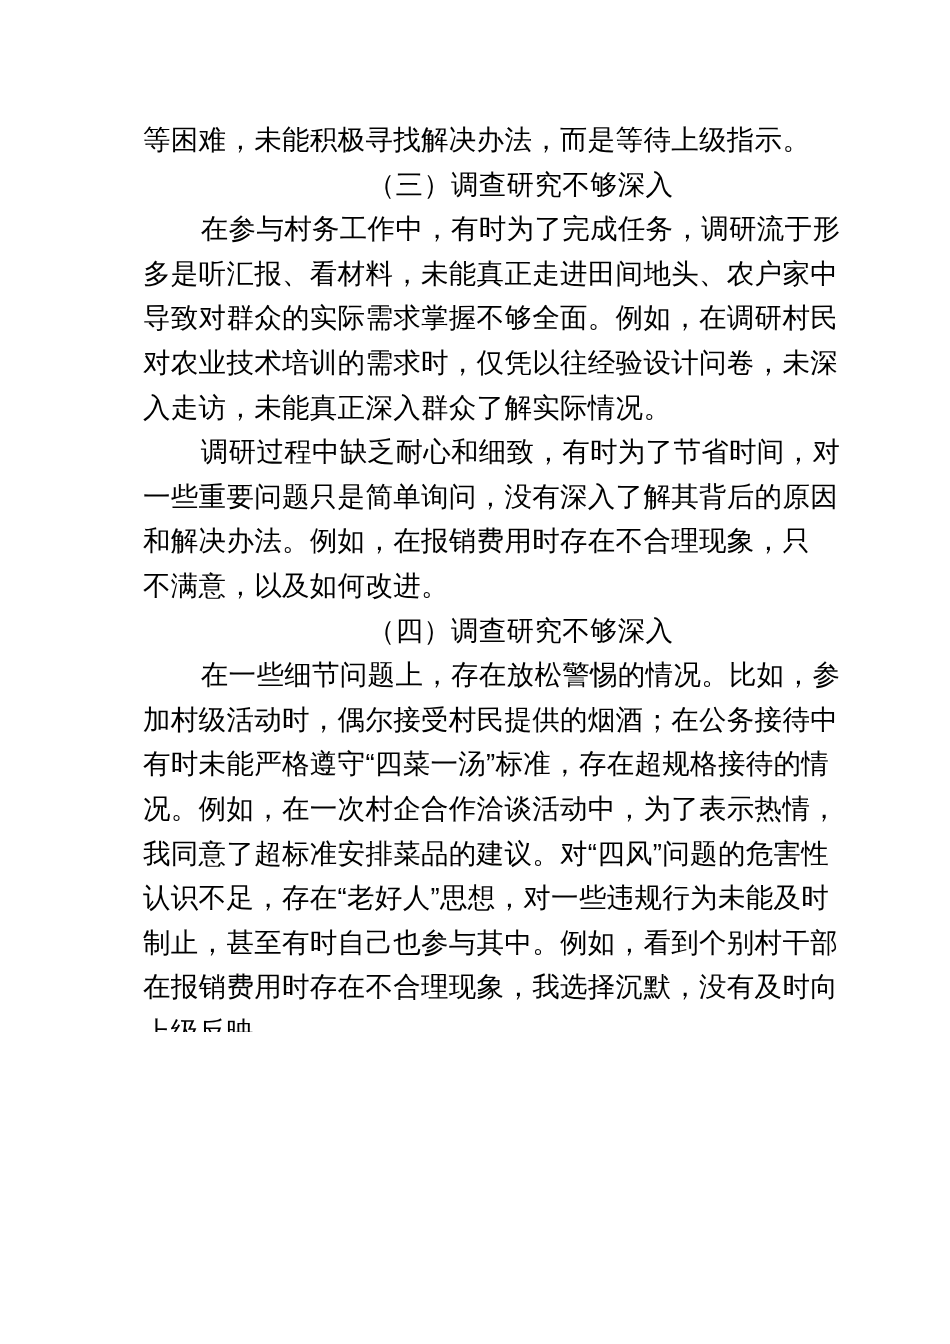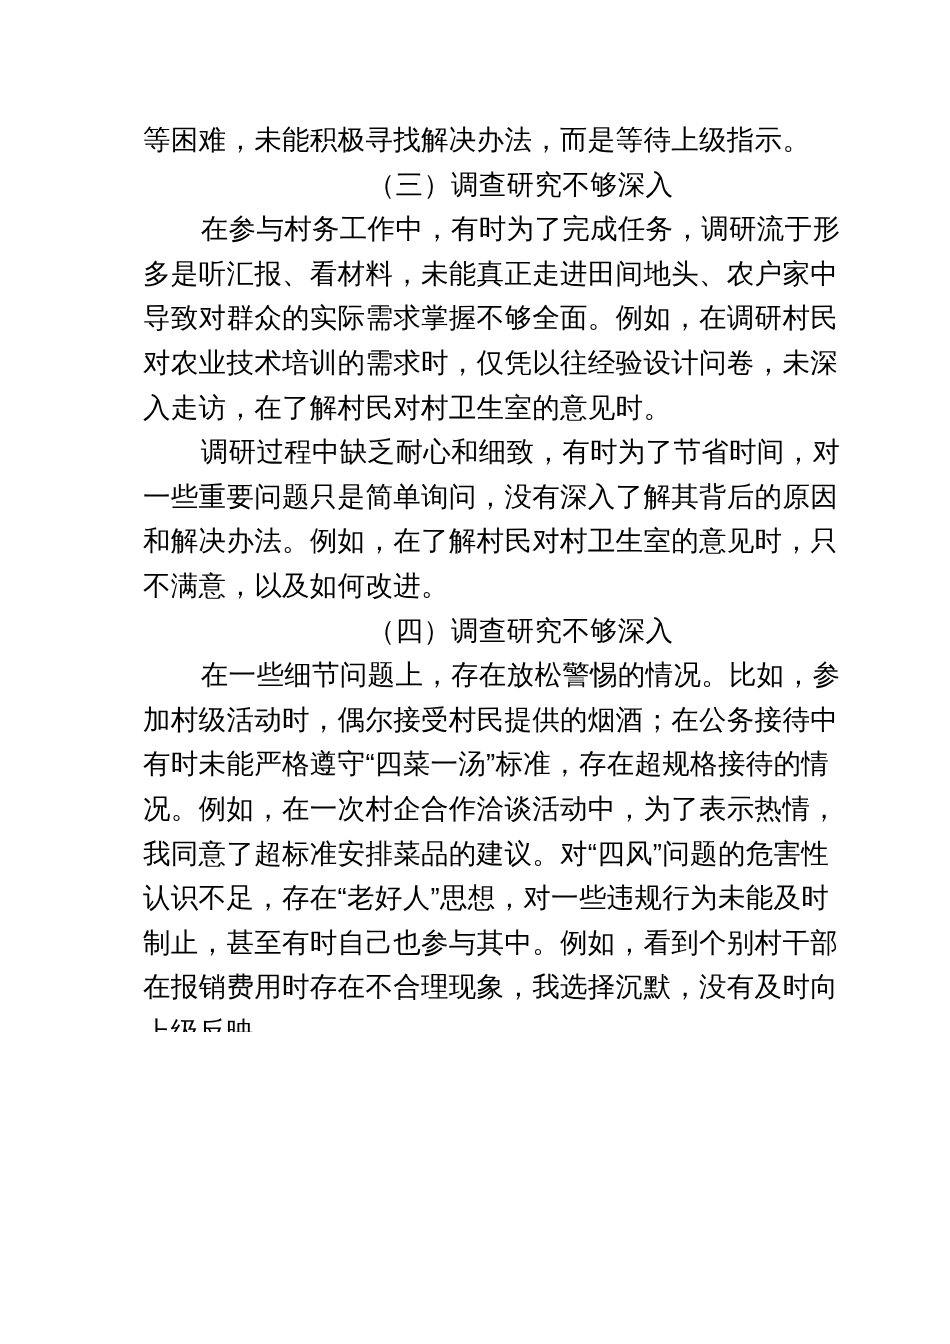--- a/index.html
+++ b/index.html
@@ -38,24 +38,24 @@
 <body>
 
 <div class="page" style="background: rgb(255, 255, 255);">
   <div class="doc" style="color: rgb(0, 0, 0);">
     <div class="ln">等困难，未能积极寻找解决办法，而是等待上级指示。</div>
     <div class="ln ind">（三）调查研究不够深入</div>
     <div class="ln ind">在参与村务工作中，有时为了完成任务，调研流于形</div>
     <div class="ln">多是听汇报、看材料，未能真正走进田间地头、农户家中</div>
     <div class="ln">导致对群众的实际需求掌握不够全面。例如，在调研村民</div>
     <div class="ln">对农业技术培训的需求时，仅凭以往经验设计问卷，未深</div>
-    <div class="ln">入走访，在了解村民对村卫生室的意见时。</div>
+    <div class="ln">入走访，未能真正深入群众了解实际情况。</div>
     <div class="ln ind">调研过程中缺乏耐心和细致，有时为了节省时间，对</div>
     <div class="ln">一些重要问题只是简单询问，没有深入了解其背后的原因</div>
-    <div class="ln">和解决办法。例如，在了解村民对村卫生室的意见时，只</div>
+    <div class="ln">和解决办法。例如，在报销费用时存在不合理现象，只</div>
     <div class="ln">不满意，以及如何改进。</div>
     <div class="ln ind">（四）调查研究不够深入</div>
     <div class="ln ind">在一些细节问题上，存在放松警惕的情况。比如，参</div>
     <div class="ln">加村级活动时，偶尔接受村民提供的烟酒；在公务接待中</div>
     <div class="ln">有时未能严格遵守“四菜一汤”标准，存在超规格接待的情</div>
     <div class="ln">况。例如，在一次村企合作洽谈活动中，为了表示热情，</div>
     <div class="ln">我同意了超标准安排菜品的建议。对“四风”问题的危害性</div>
     <div class="ln">认识不足，存在“老好人”思想，对一些违规行为未能及时</div>
     <div class="ln">制止，甚至有时自己也参与其中。例如，看到个别村干部</div>
     <div class="ln">在报销费用时存在不合理现象，我选择沉默，没有及时向</div>

